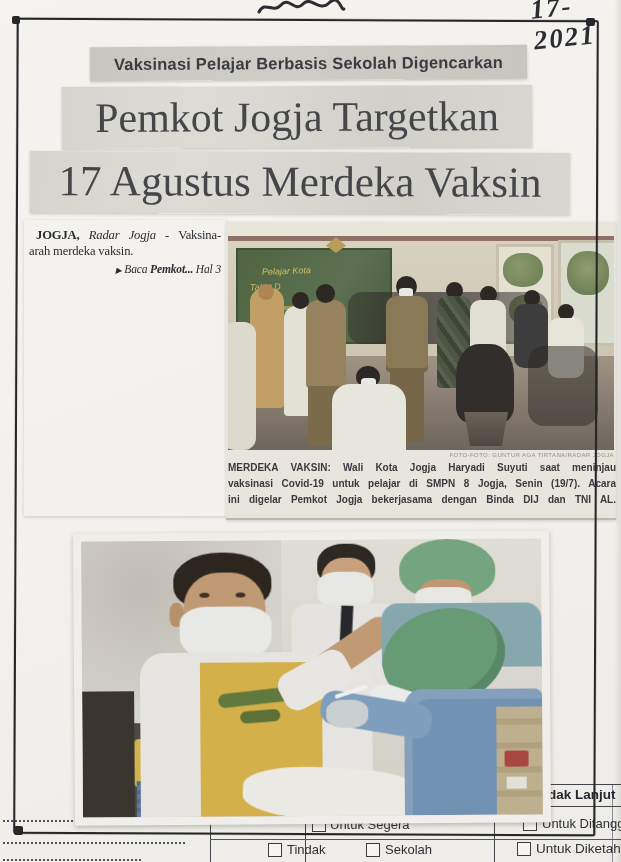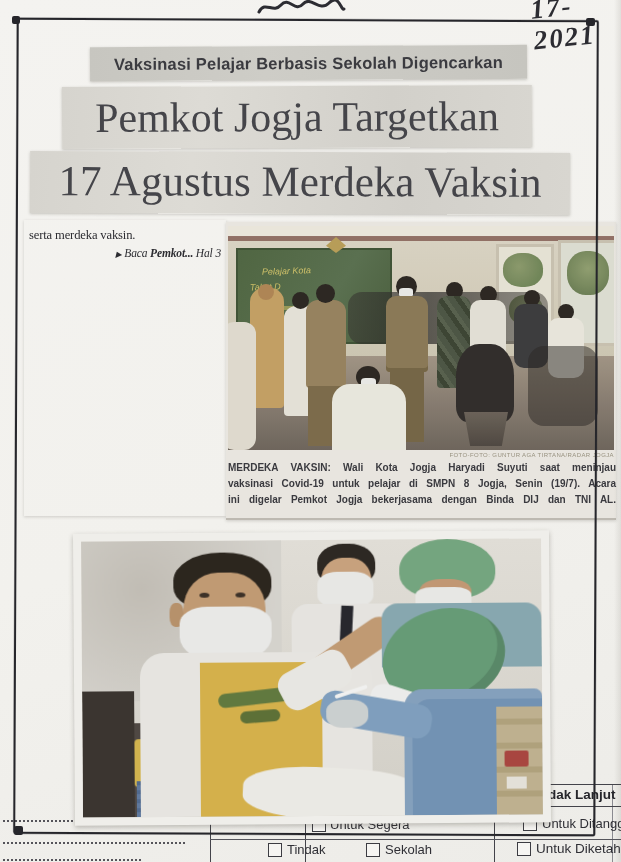--- a/index.html
+++ b/index.html
@@ -72,21 +72,26 @@
   <div class="abs cb" style="left:517px;top:842px;"></div>
   <div class="abs formlabel" style="left:536px;top:841px;font-size:13.5px;">Untuk Diketahui</div>
 
   <div class="abs strip kicker" style="left:90px;top:46px;width:437px;height:34px;transform:rotate(-.3deg);">Vaksinasi Pelajar Berbasis Sekolah Digencarkan</div>
 
   <div class="abs strip headline" style="left:62px;top:86px;width:470px;height:62px;font-size:42px;line-height:62px;transform:rotate(-.25deg);">Pemkot Jogja Targetkan</div>
   <div class="abs strip headline" style="left:30px;top:152px;width:540px;height:62px;font-size:43px;line-height:60px;transform:rotate(.2deg);">17 Agustus Merdeka Vaksin</div>
 
   <div class="abs bodyclip" style="left:24px;top:220px;width:202px;height:296px;padding:8px 5px 0 5px;box-sizing:border-box;">
     <div class="article">
-      <div>serta merdeka vaksin.</div>
+      <div class="just" style="padding-left:7px;">
+        <span style="font-weight:bold;">JOGJA,</span>
+        <span style="font-style:italic;">Radar Jogja</span>
+        <span>- Vaksina-</span>
+      </div>
+      <div>arah merdeka vaksin.</div>
       <div style="text-align:right;font-style:italic;font-size:11.5px;padding-top:2px;">
         <span style="font-size:8px;">▶</span>
         <span>Baca</span>
         <span style="font-weight:bold;">Pemkot...</span>
         <span>Hal 3</span>
       </div>
     </div>
   </div>
 
   <div class="abs" style="left:226px;top:222px;width:390px;height:296px;background:#e8e5df;box-shadow:0 1px 3px rgba(60,55,45,.2);border-bottom:2px solid #bdb9b1;"></div>

